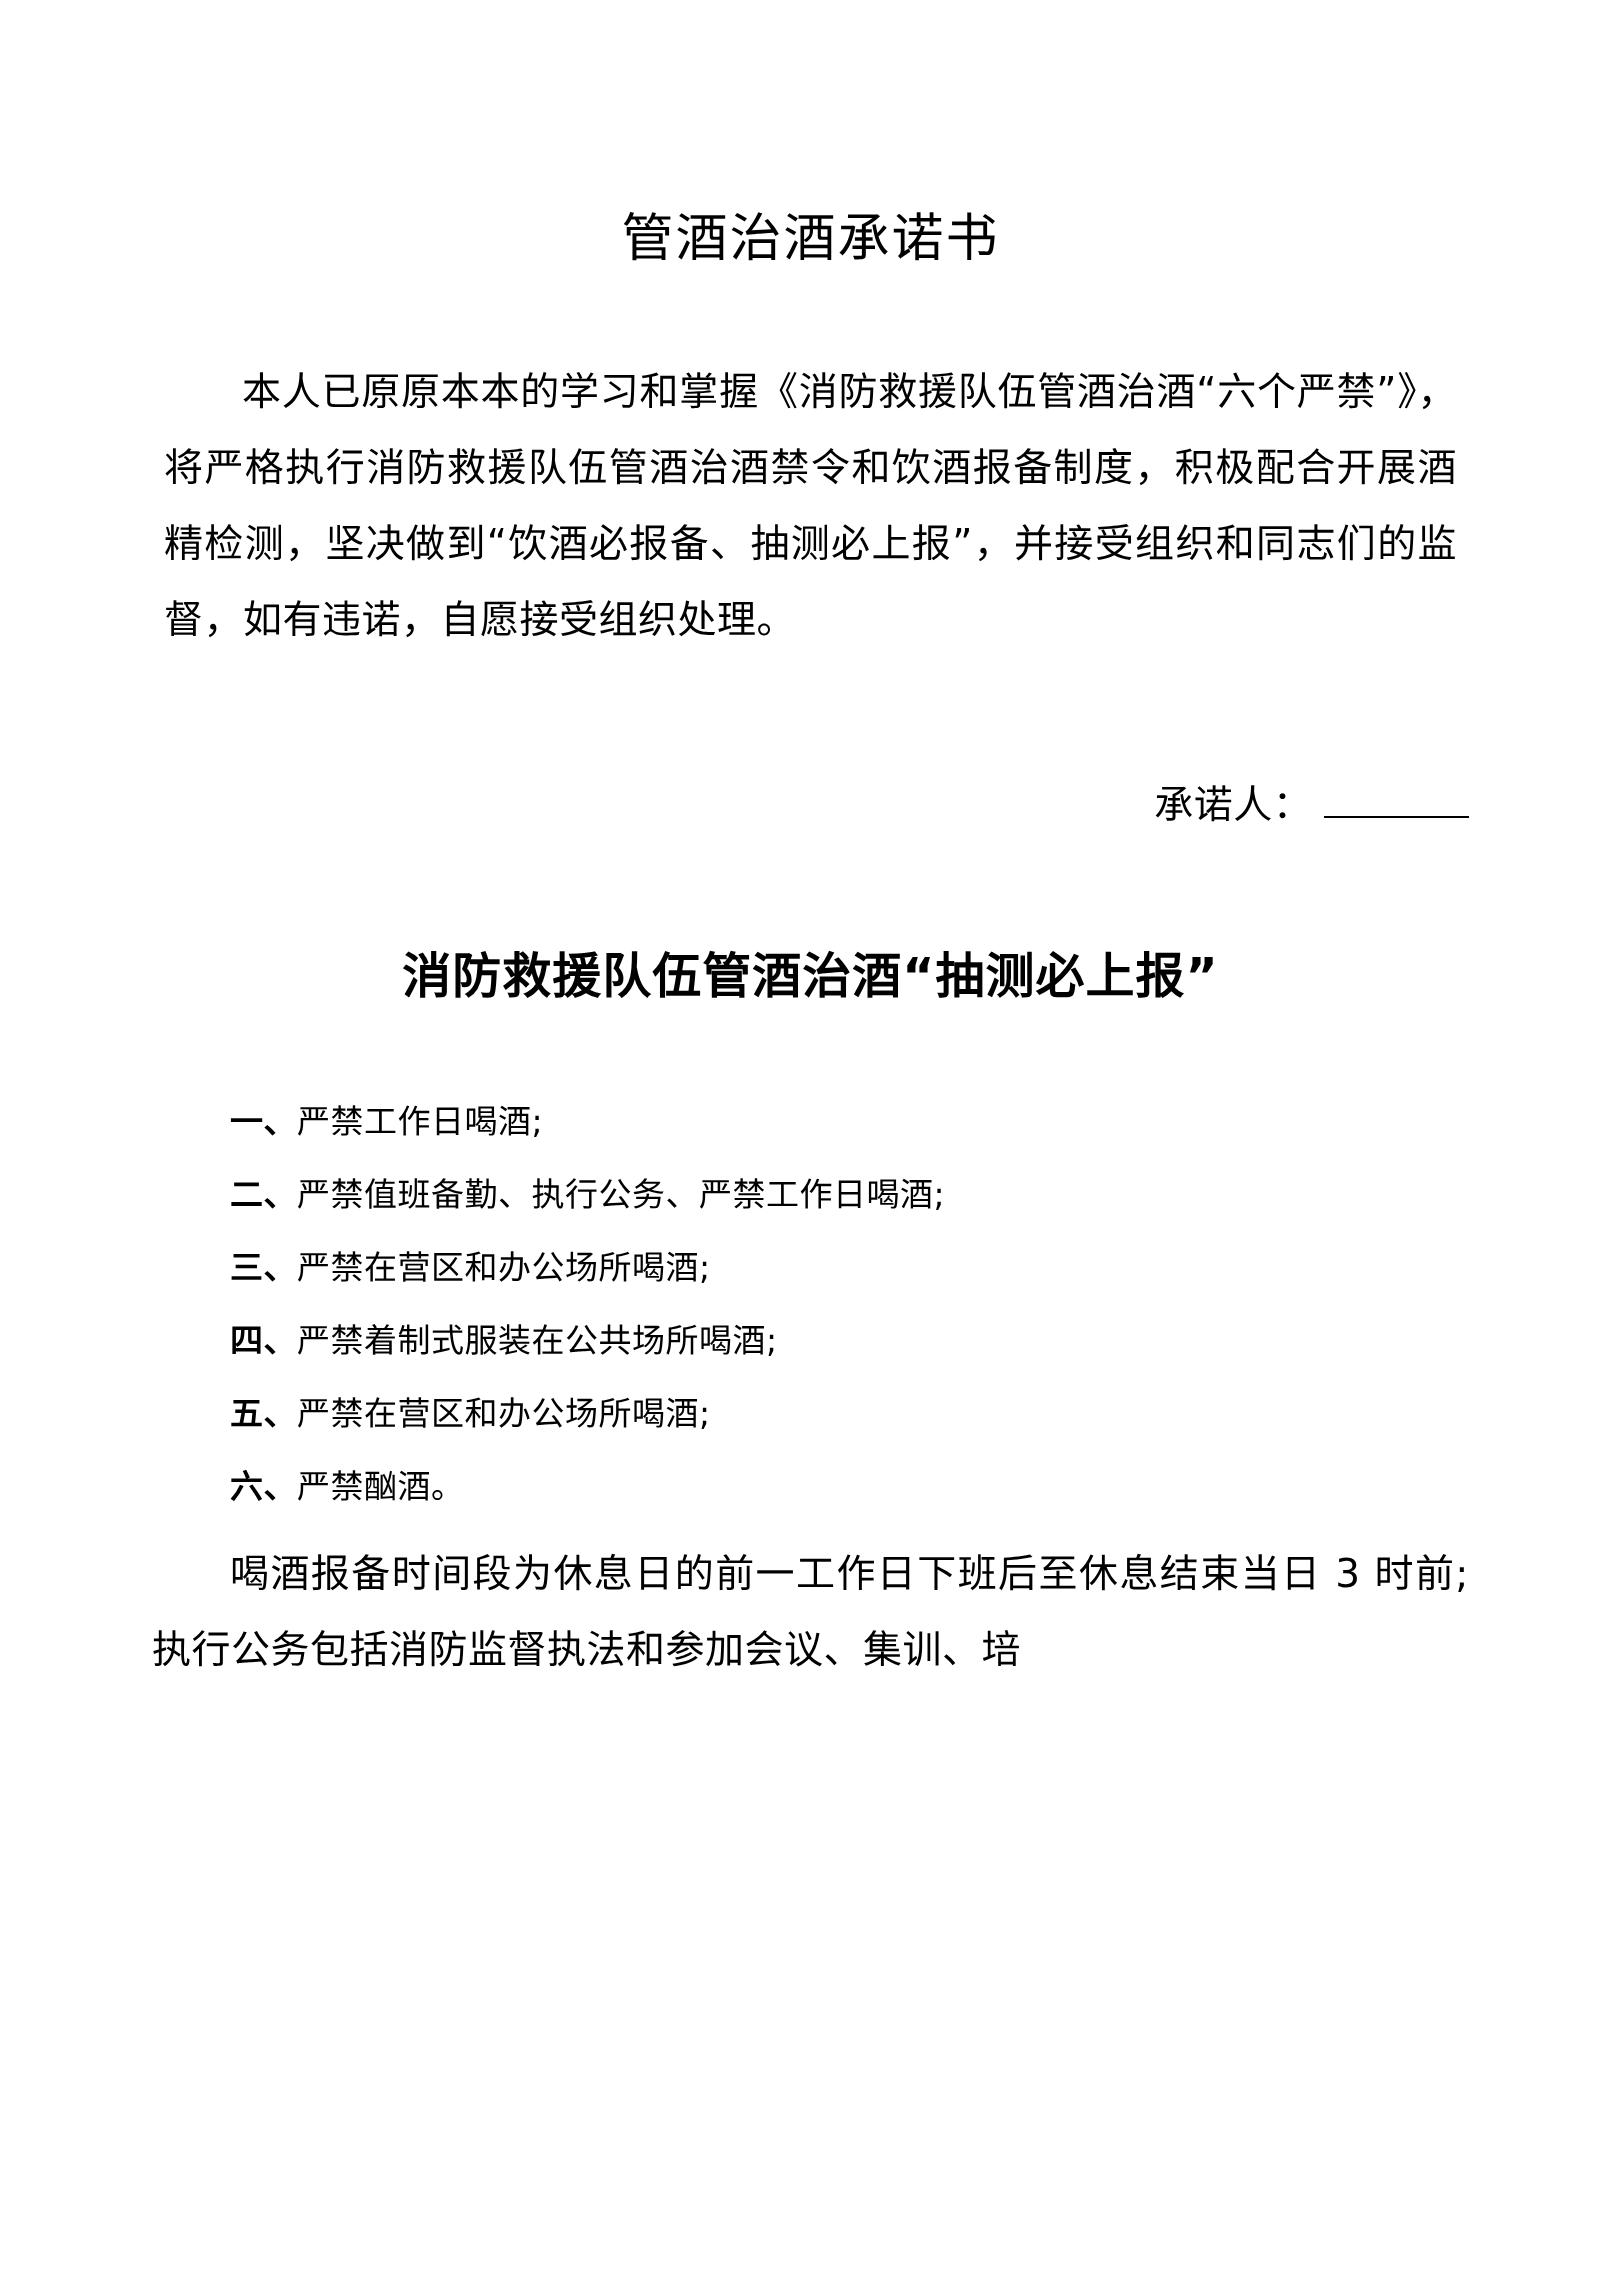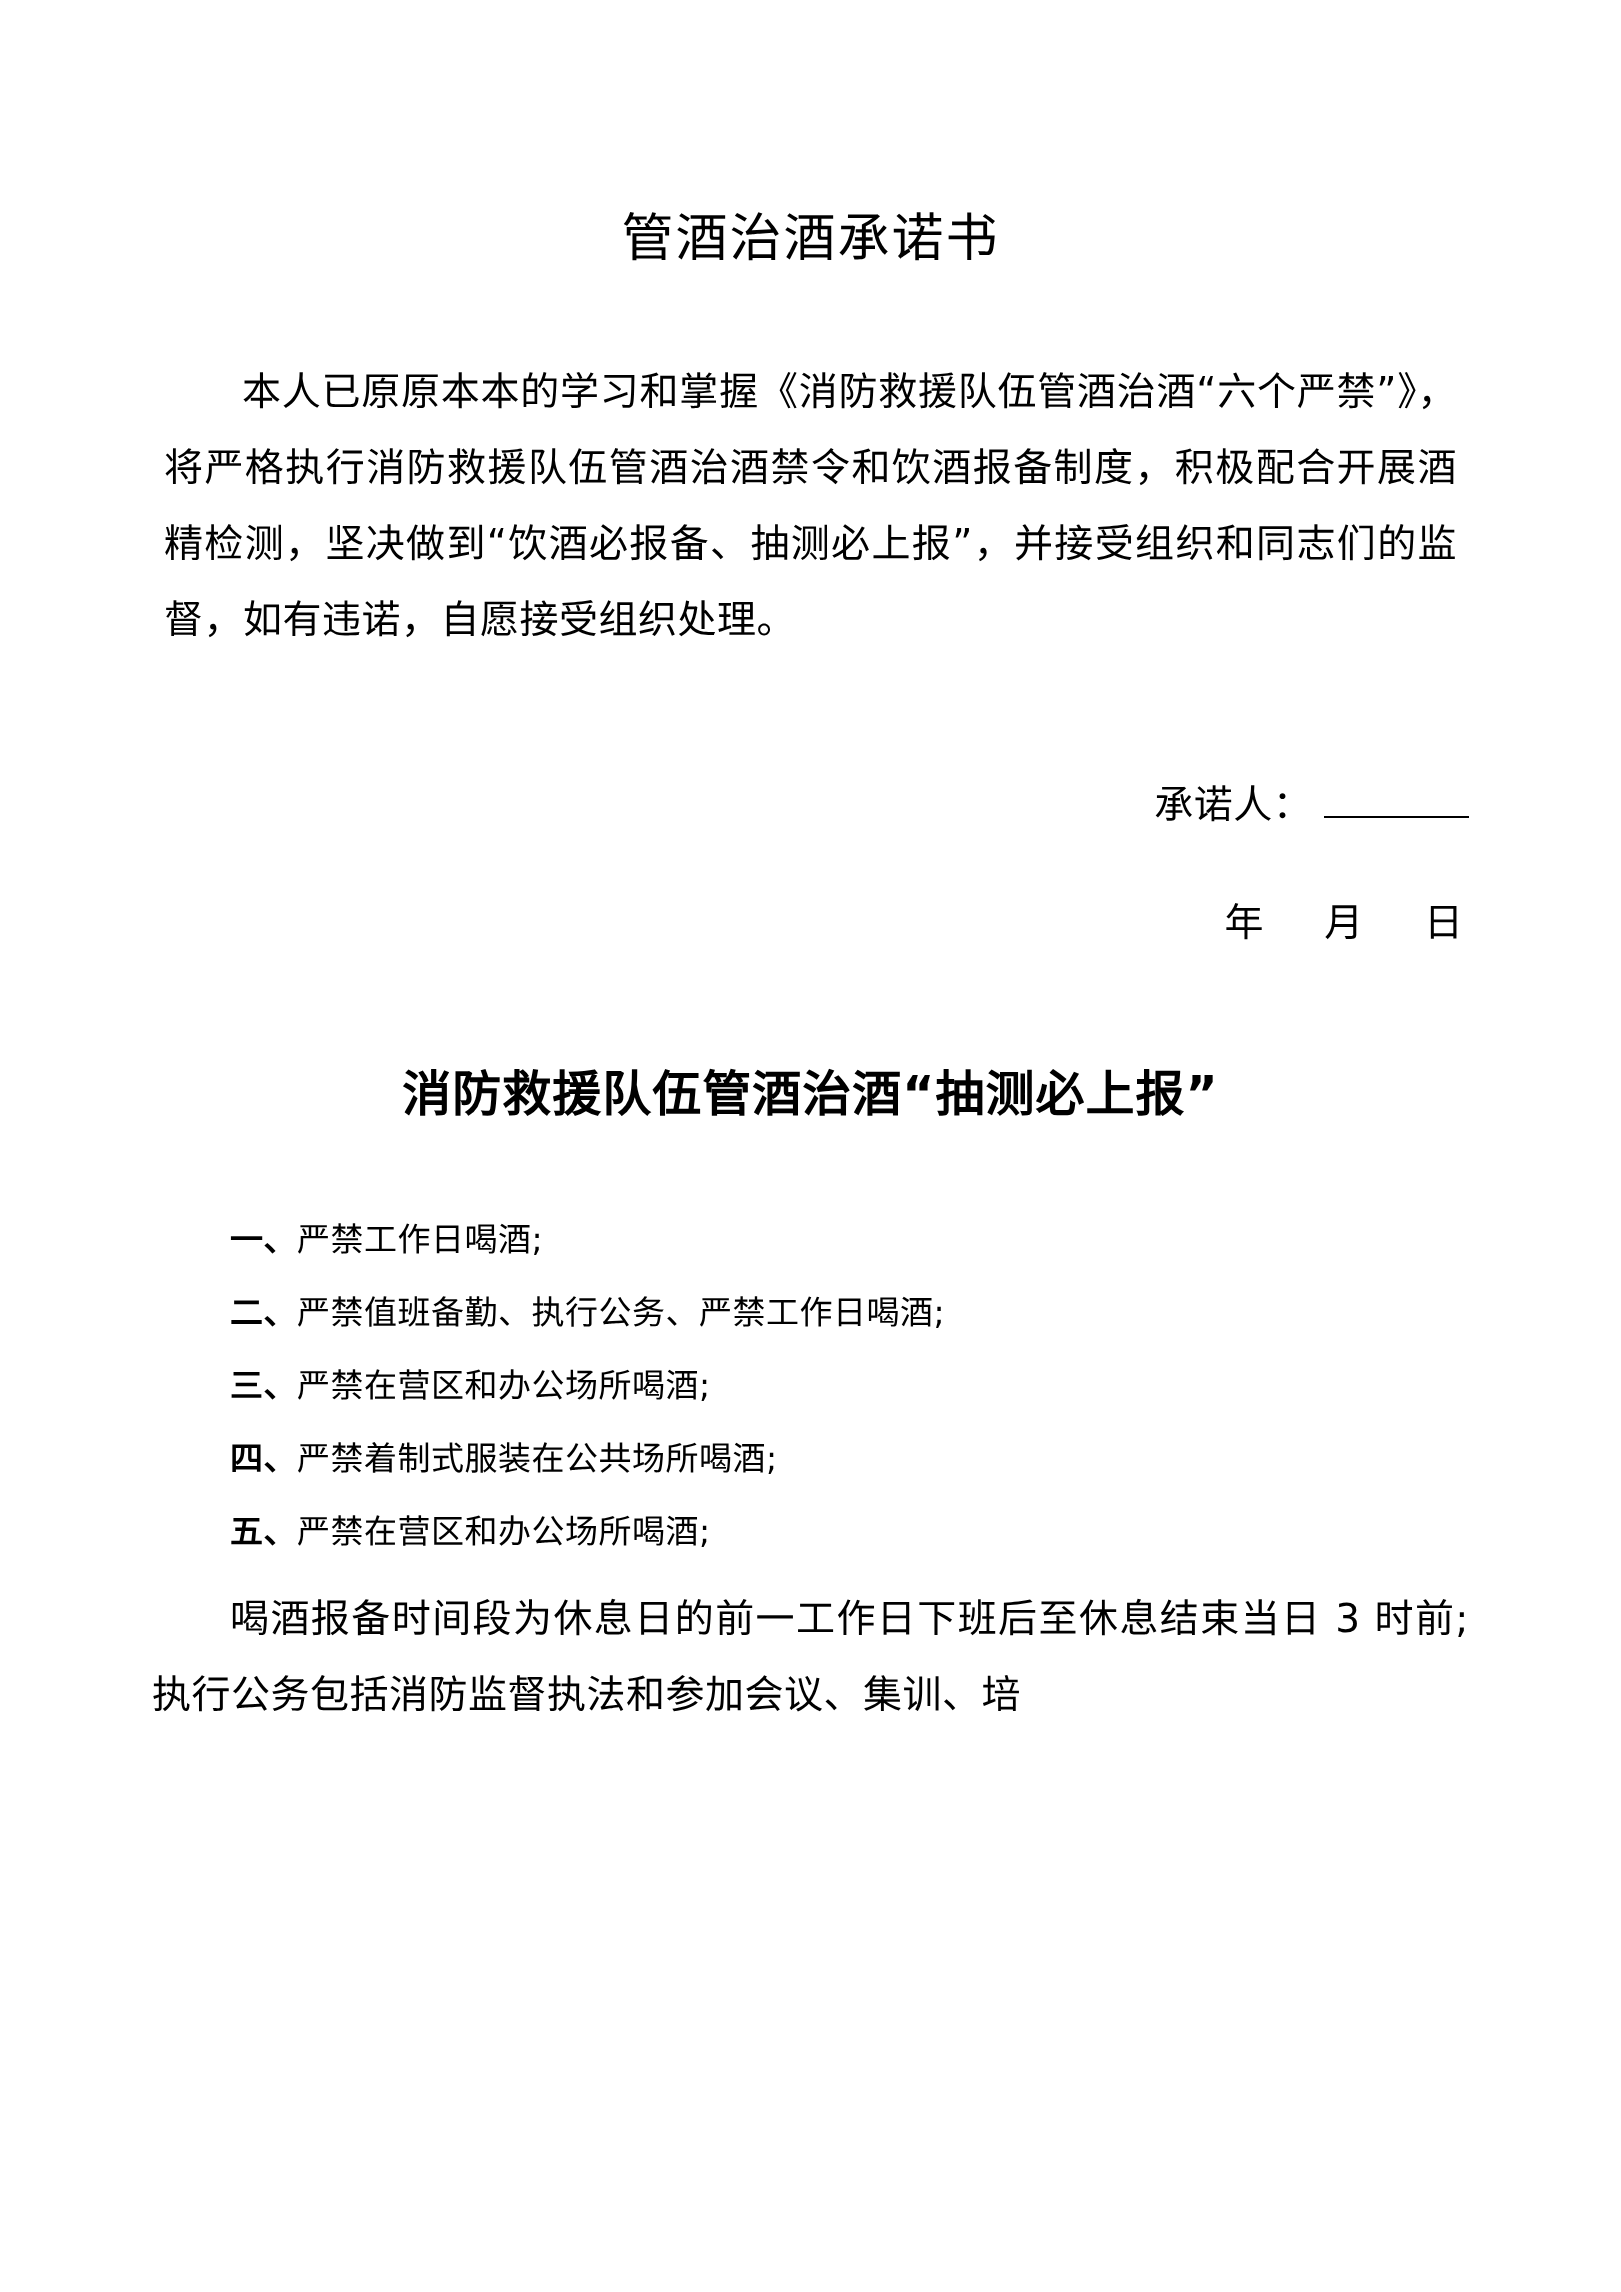--- a/index.html
+++ b/index.html
@@ -134,29 +134,29 @@
 <div class="page">
 
   <h1 class="doc-title">管酒治酒承诺书</h1>
 
   <p class="body-para">本人已原原本本的学习和掌握《消防救援队伍管酒治酒“六个严禁”》，将严格执行消防救援队伍管酒治酒禁令和饮酒报备制度，积极配合开展酒精检测，坚决做到“饮酒必报备、抽测必上报”，并接受组织和同志们的监督，如有违诺，自愿接受组织处理。</p>
 
   <div class="sign-block">
     <span class="sign-row">
       <span class="sign-label">承诺人：</span><span class="sign-blank"></span>
     </span>
-    <span class="date-row">年   月   日</span>
   </div>
 
   <h2 class="section-title">消防救援队伍管酒治酒“抽测必上报”</h2>
 
   <ul class="rules-list">
     <li class="rule-item"><span class="rule-num">一、</span><span>严禁工作日喝酒;</span></li>
     <li class="rule-item"><span class="rule-num">二、</span><span>严禁值班备勤、执行公务、严禁工作日喝酒;</span></li>
     <li class="rule-item"><span class="rule-num">三、</span><span>严禁在营区和办公场所喝酒;</span></li>
     <li class="rule-item"><span class="rule-num">四、</span><span>严禁着制式服装在公共场所喝酒;</span></li>
     <li class="rule-item"><span class="rule-num">五、</span><span>严禁在营区和办公场所喝酒;</span></li>
+    <li class="rule-item"><span class="rule-num">六、</span><span>严禁酗酒。</span></li>
   </ul>
 
   <p class="closing-para">喝酒报备时间段为休息日的前一工作日下班后至休息结束当日 3 时前;执行公务包括消防监督执法和参加会议、集训、培</p>
 
 </div>
 
 
 </body></html>

